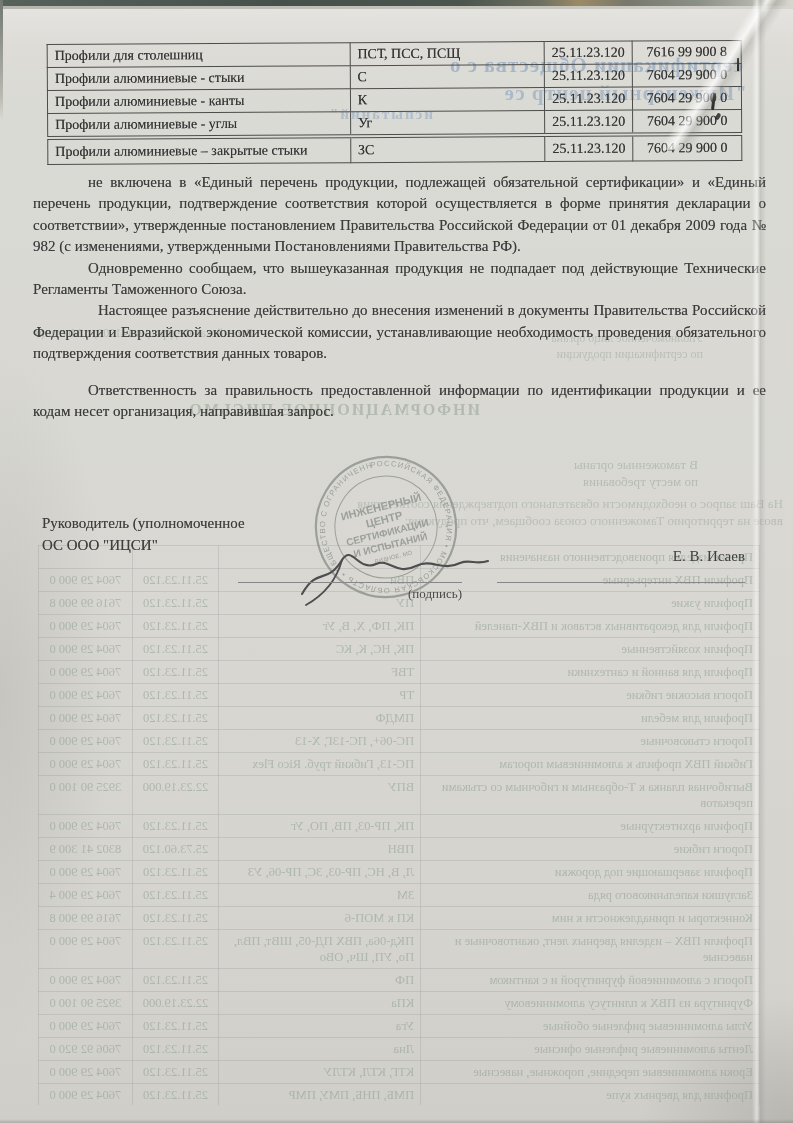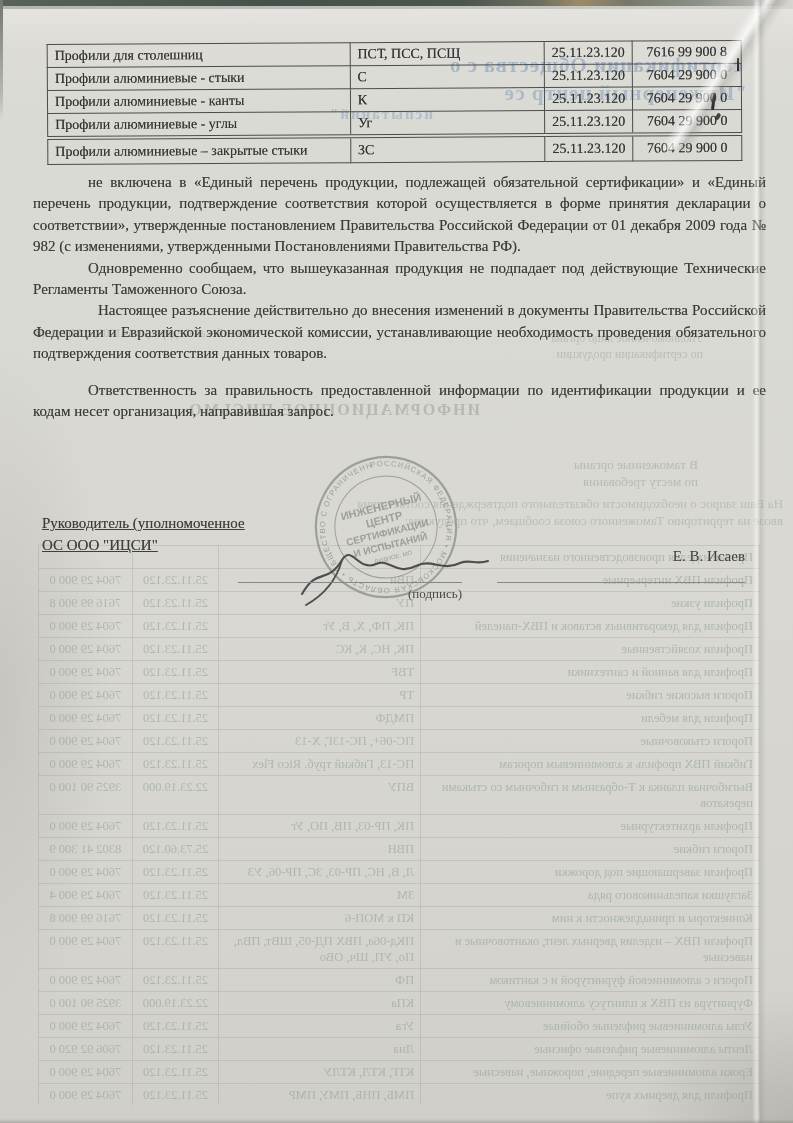--- a/index.html
+++ b/index.html
@@ -47,21 +47,21 @@
     text-shadow:0 0 .5px rgba(60,60,60,.7);}
   .main-table tr:last-child td{border-top:4px double #4c4c4a;height:22px;}
   .c-okpd,.c-tnv{text-align:center;white-space:nowrap;}
 
   .paras{position:absolute;top:172px;left:33px;width:733px;font-size:15px;line-height:21.4px;color:#3b3b3b;
     text-align:justify;text-shadow:0 0 .5px rgba(60,60,60,.6);}
   .paras p{margin:0;text-indent:55px;}
   .paras p.sp{margin-top:15px;}
   .paras p.ind2{text-indent:65px;}
 
-  .sig-left{position:absolute;top:513px;left:42px;font-size:15px;line-height:21.5px;color:#3e3e3e;text-shadow:0 0 .5px rgba(60,60,60,.6);text-decoration:underline;}
+  .sig-left{position:absolute;top:513px;left:42px;font-size:15px;line-height:21.5px;color:#3e3e3e;text-shadow:0 0 .5px rgba(60,60,60,.6);}
   .sig-name{position:absolute;top:548px;left:497px;width:248px;text-align:right;font-size:15px;color:#3e3e3e;}
   .line{position:absolute;border-top:1px solid #87878a;height:0;}
   .line-sign{top:582px;left:238px;width:224px;}
   .line-fio{top:582px;left:497px;width:248px;}
   .cap{position:absolute;font-size:13px;color:#4a4a4a;text-align:right;}
   .cap-sign{top:586px;left:238px;width:224px;}
   .cap-fio{top:587px;left:497px;width:248px;}
 
   .stamp{position:absolute;top:450px;left:309px;width:154px;height:154px;transform:rotate(-14deg);opacity:.8;}
   .sign-ink{position:absolute;top:532px;left:292px;width:215px;height:75px;}

